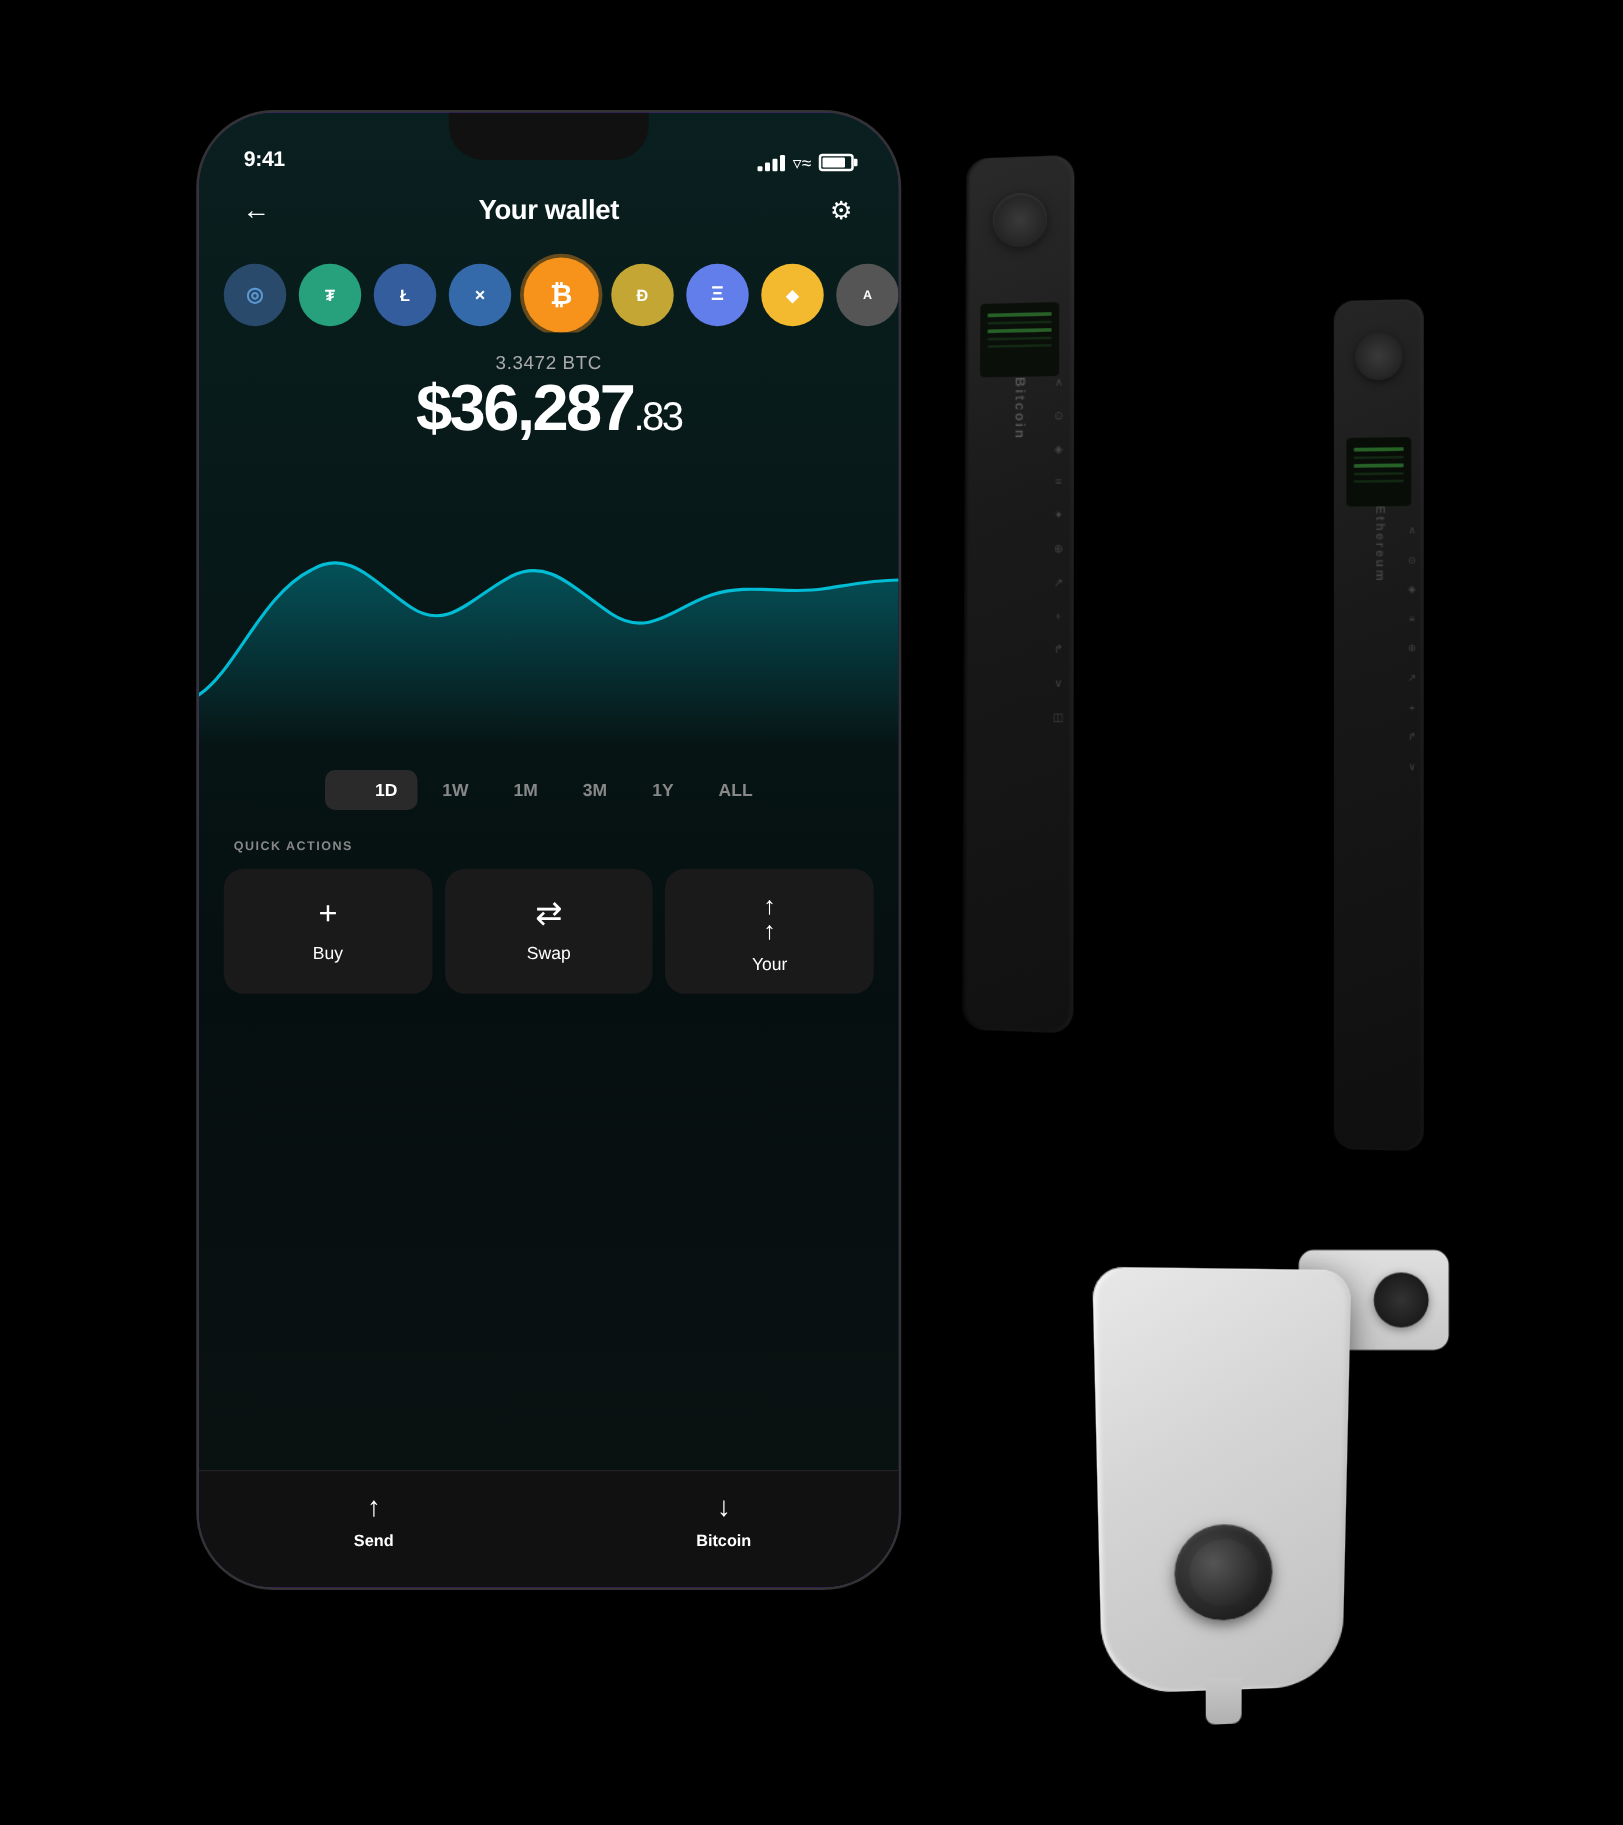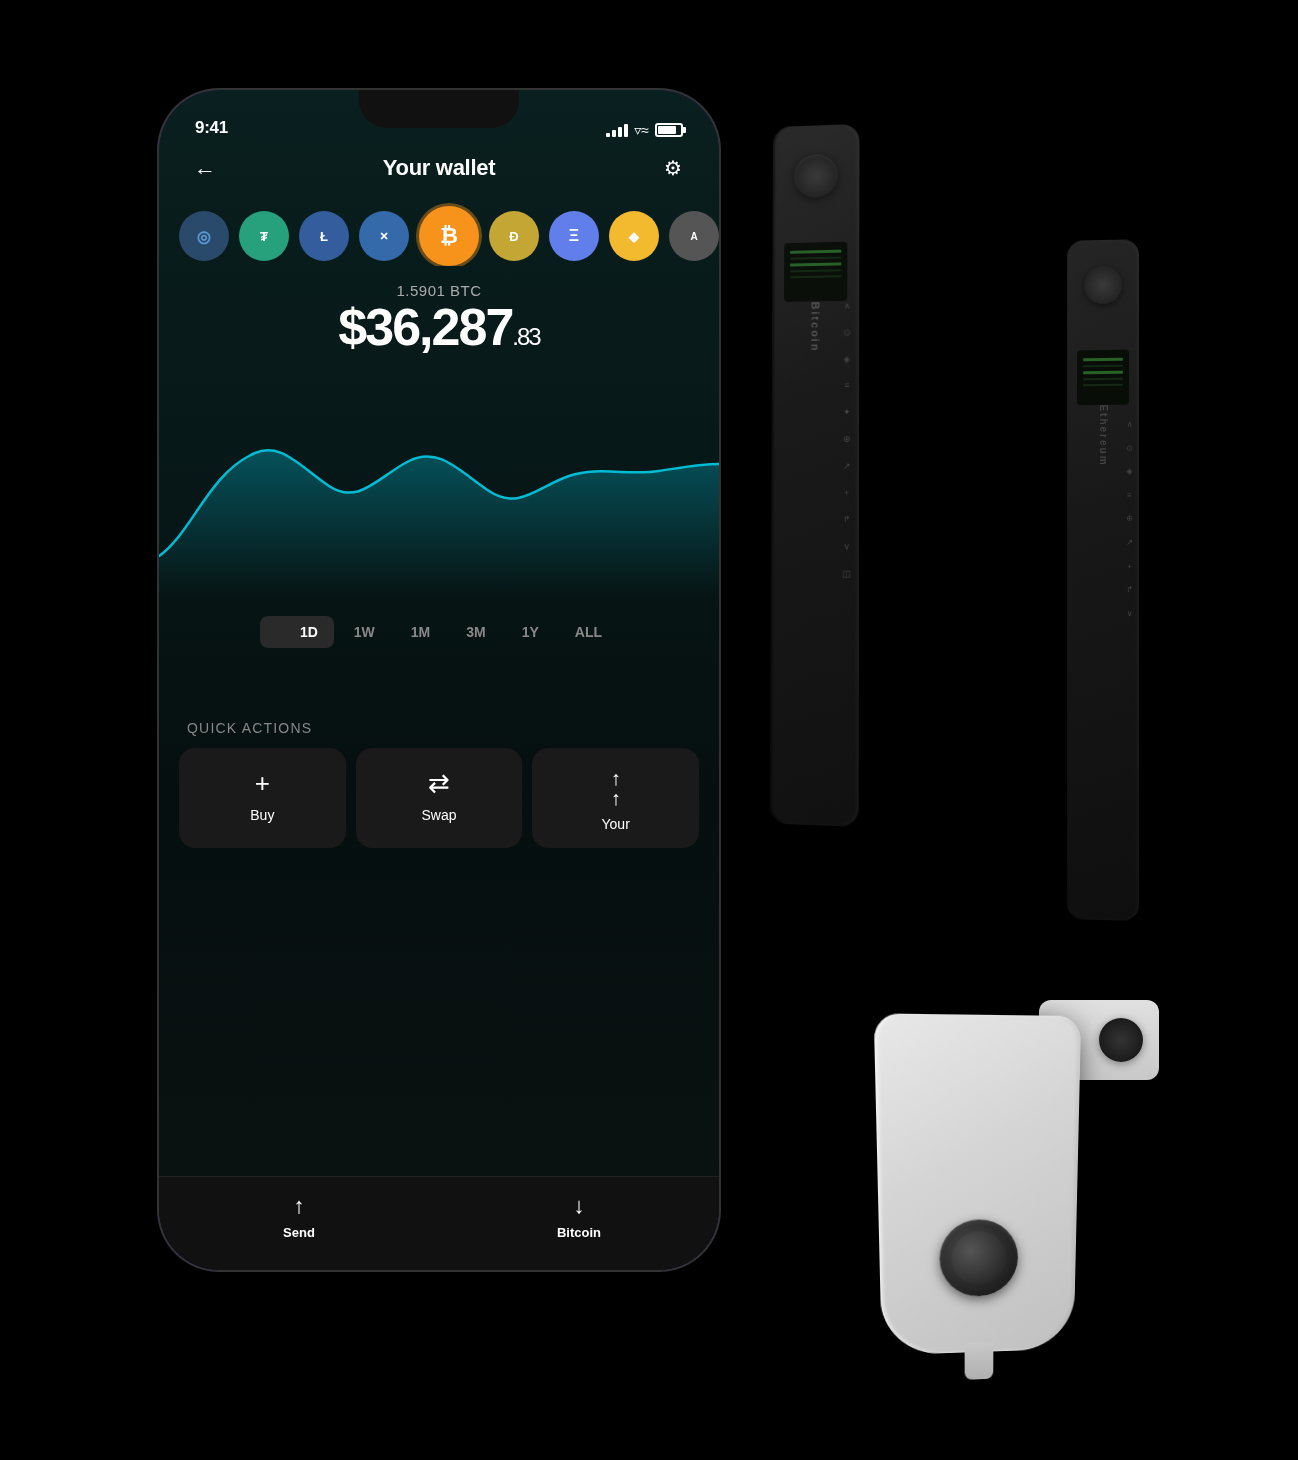--- a/index.html
+++ b/index.html
@@ -232,21 +232,21 @@
 
     .balance-fiat {
       font-size: 52px;
       font-weight: 700;
       color: #fff;
       letter-spacing: -2px;
       line-height: 1.1;
     }
 
     .balance-fiat .cents {
-      font-size: 24px;
+      font-size: 32px;
       font-weight: 500;
     }
 
     .balance-change {
       font-size: 15px;
       color: #4CAF50;
       margin-top: 4px;
     }
 
     
@@ -282,27 +282,26 @@
 
     .time-btn.active {
       background: #2a2a2a;
       color: #fff;
       font-weight: 600;
       padding-left: 40px;
     }
 
     
     .quick-actions-label {
-      font-size: 14px;
-      font-weight: 400;
+      font-size: 10px;
+      font-weight: 700;
       letter-spacing: 1.2px;
       color: #888;
       padding: 0 28px 12px;
       text-transform: uppercase;
-      margin-top: 48px;
     }
 
     .action-buttons {
       display: flex;
       gap: 10px;
       padding: 0 20px 24px;
     }
 
     .action-btn {
       flex: 1;
@@ -615,21 +614,21 @@
         <div class="coin coin-ltc">Ł</div>
         <div class="coin coin-xrp">✕</div>
         <div class="coin coin-btc">₿</div>
         <div class="coin coin-doge">Ð</div>
         <div class="coin coin-eth">Ξ</div>
         <div class="coin coin-bnb">◆</div>
         <div class="coin coin-algo">A</div>
       </div>
 
       <div class="balance-section">
-        <div class="balance-crypto">1.5901 BTC</div>
+        <div class="balance-crypto">3.3472 BTC</div>
         <div class="balance-fiat">
           <span>$36,287</span><span class="cents">.83</span>
         </div>
       </div>
 
       <div class="chart-container">
         <svg class="chart-svg" viewBox="0 0 560 220" preserveAspectRatio="none">
           <defs>
             <linearGradient id="chartGrad" x1="0" y1="0" x2="0" y2="1">
               <stop offset="0%" stop-color="rgba(0,188,212,0.35)"></stop>

